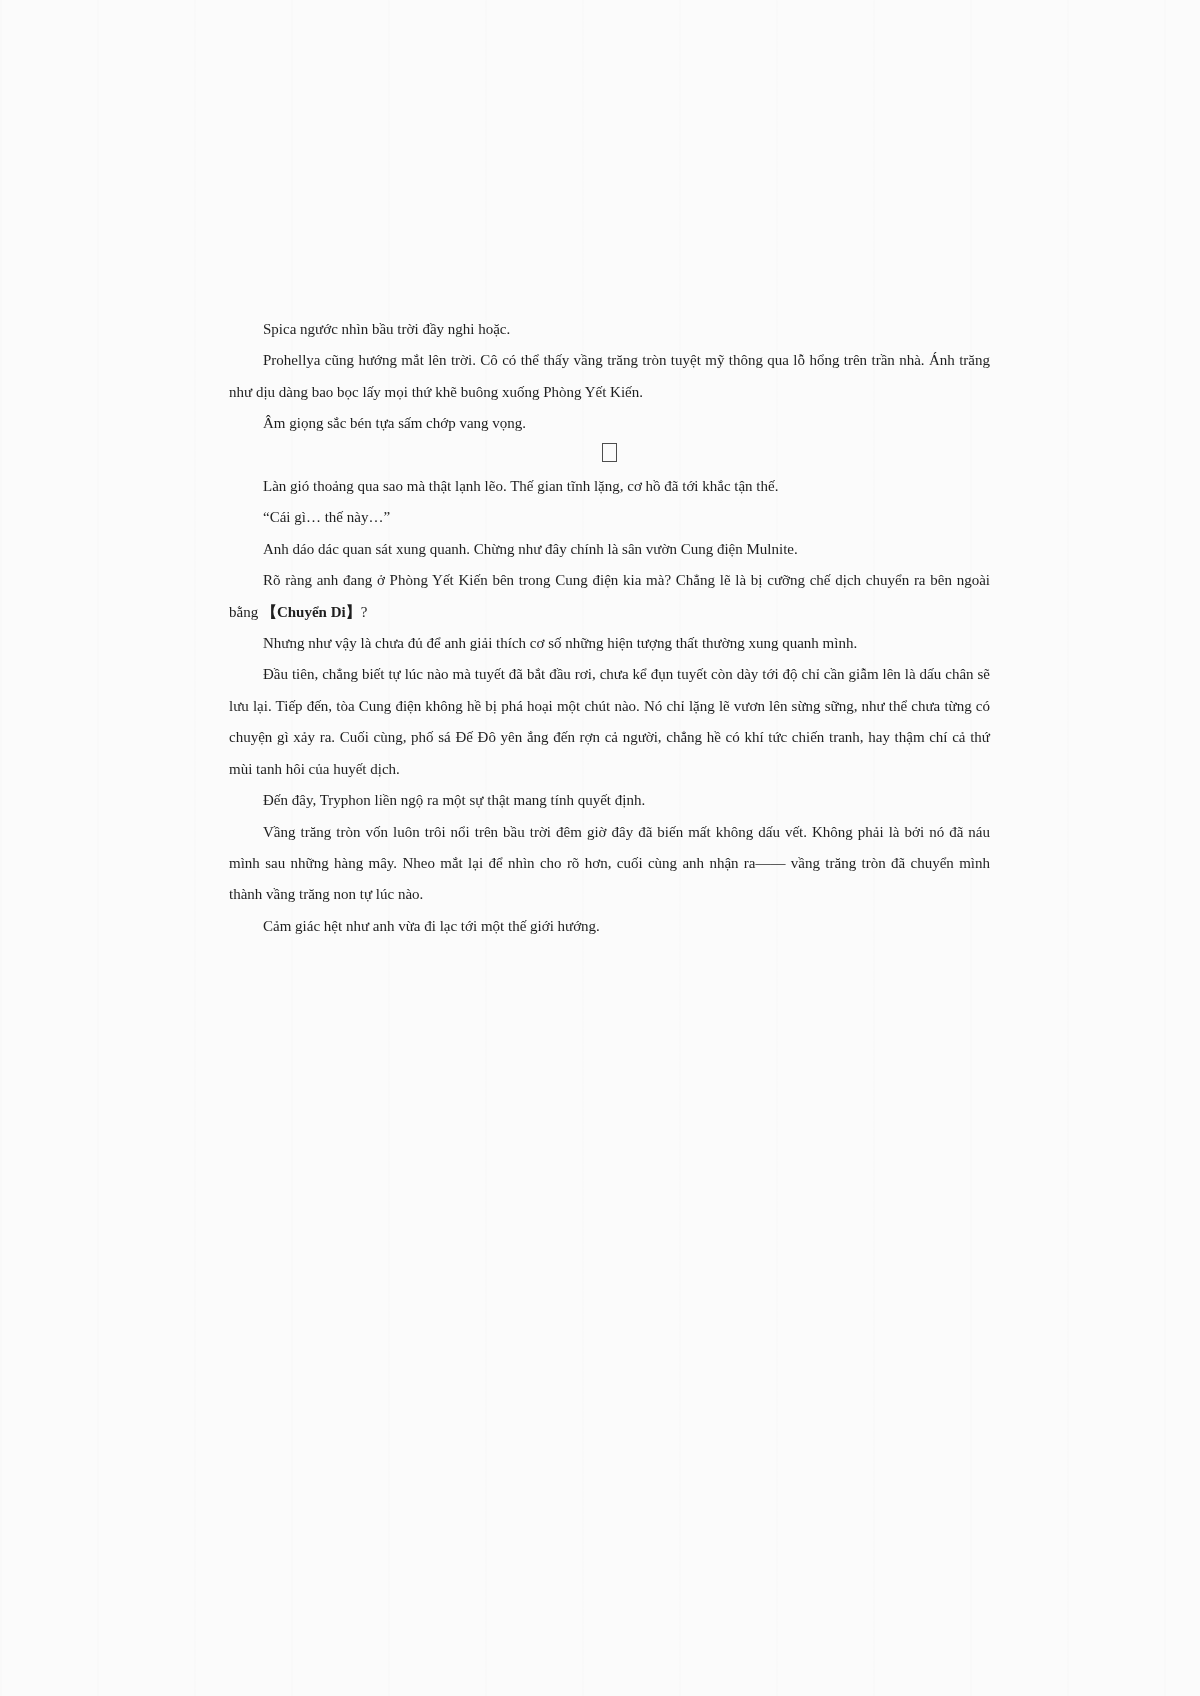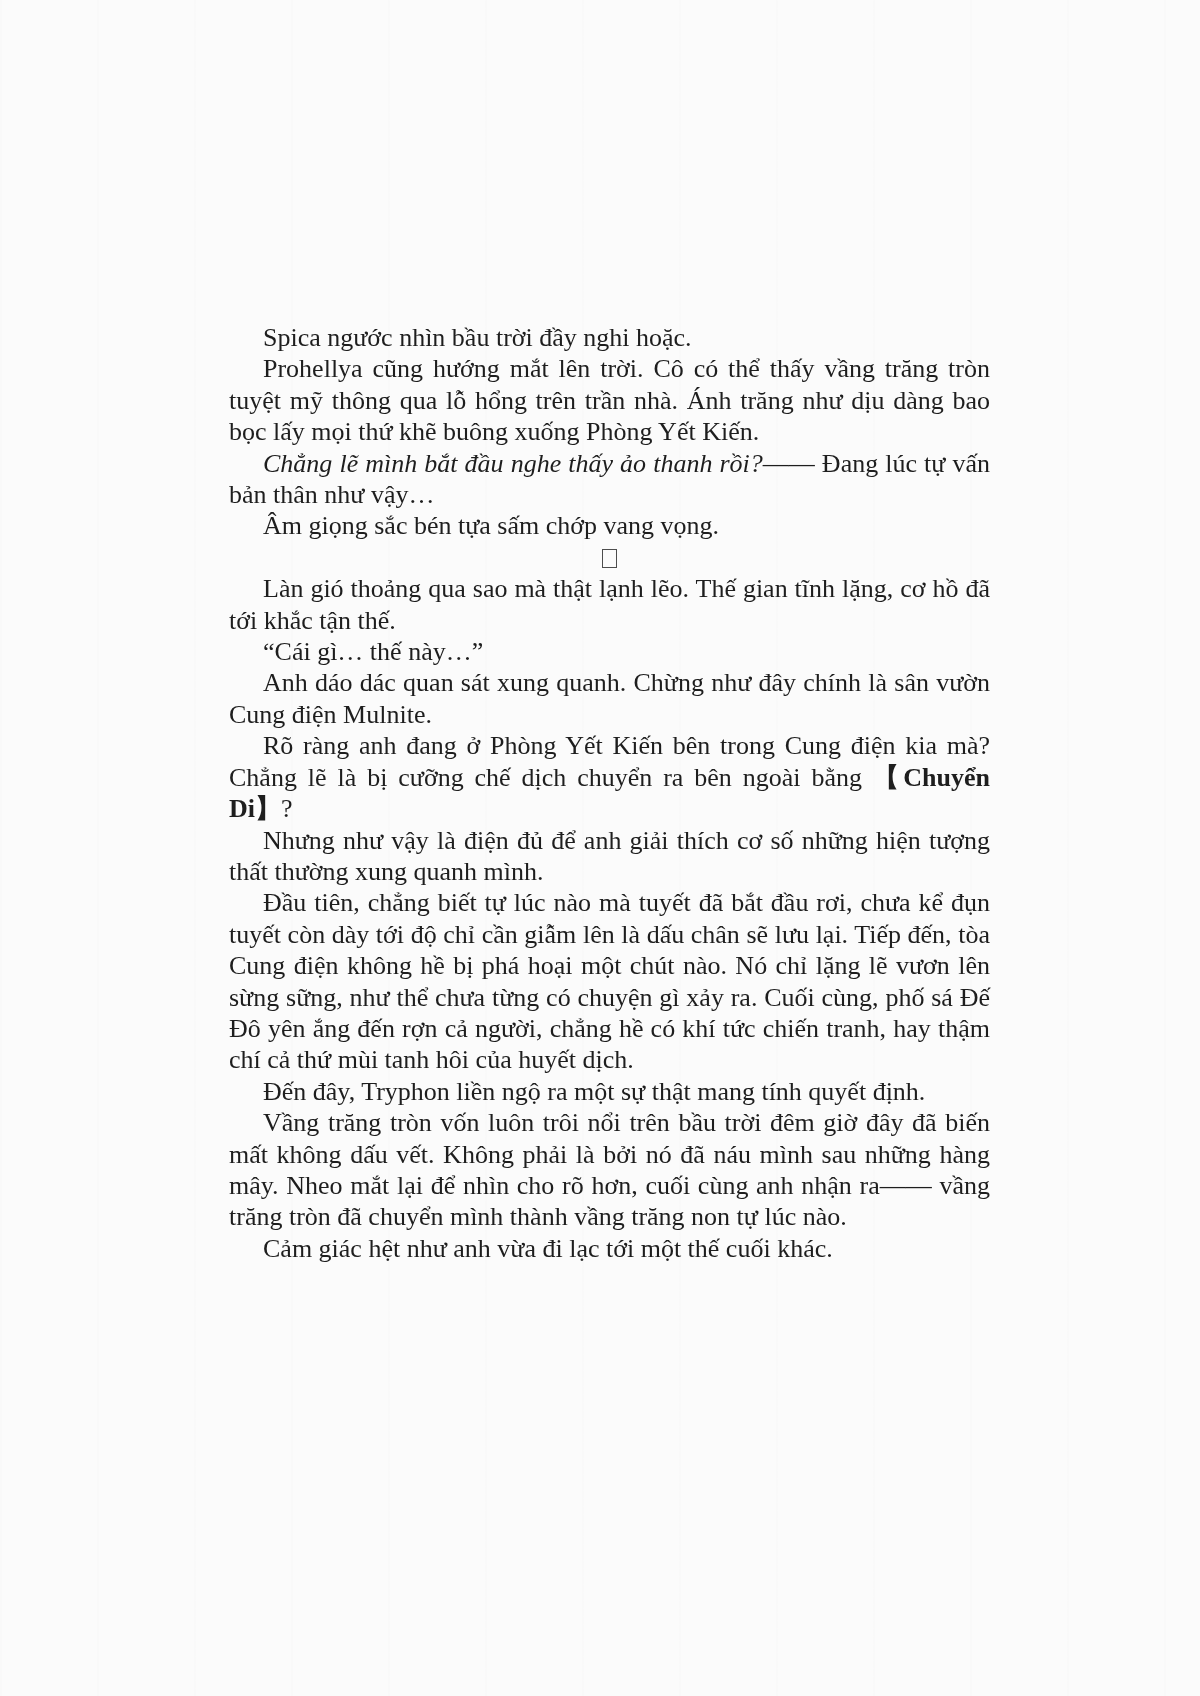--- a/index.html
+++ b/index.html
@@ -20,26 +20,25 @@
       rgba(0,0,0,0.006) 0px, rgba(0,0,0,0.006) 2px,
       rgba(255,255,255,0) 2px, rgba(255,255,255,0) 97px
     );
     pointer-events: none;
   }
   .text-block {
     position: absolute;
     left: 229px;
     top: 314px;
     width: 761px;
-    font-size: 26px;
+    font-size: 15px;
     line-height: 31.4px;
     color: #1e1e1e;
     text-align: justify;
     text-rendering: optimizeLegibility;
-    margin-top: 8px;
   }
   .text-block p {
     margin: 0;
     padding: 0;
     text-indent: 34px;
   }
   .text-block p.divider {
     text-indent: 0;
     text-align: center;
   }
@@ -54,25 +53,24 @@
   .b  { font-weight: bold; }
 </style>
 </head>
 <body style="background: rgb(251, 251, 251);">
 
 <div class="scan-artifacts"></div>
 
 <div class="text-block" style="color: rgb(30, 30, 30);">
     <p><span class="">Spica ngước nhìn bầu trời đầy nghi hoặc.</span></p>
     <p><span class="">Prohellya cũng hướng mắt lên trời. Cô có thể thấy vầng trăng tròn tuyệt mỹ thông qua lỗ hổng trên trần nhà. Ánh trăng như dịu dàng bao bọc lấy mọi thứ khẽ buông xuống Phòng Yết Kiến.</span></p>
-    <p><span class="it">Chẳng lẽ mình bắt đầu nghe thấy ảo thanh rồi?</span><span class="">—— Đang lúc tự vấn bản thân như vậy…</span></p>
     <p><span class="">Âm giọng sắc bén tựa sấm chớp vang vọng.</span></p>
     <p class="divider"><span class="tofu"></span></p>
     <p><span class="">Làn gió thoảng qua sao mà thật lạnh lẽo. Thế gian tĩnh lặng, cơ hồ đã tới khắc tận thế.</span></p>
     <p><span class="">“Cái gì… thế này…”</span></p>
     <p><span class="">Anh dáo dác quan sát xung quanh. Chừng như đây chính là sân vườn Cung điện Mulnite.</span></p>
     <p><span class="">Rõ ràng anh đang ở Phòng Yết Kiến bên trong Cung điện kia mà? Chẳng lẽ là bị cưỡng chế dịch chuyển ra bên ngoài bằng </span><span class="b">【Chuyển Di】</span><span class="">?</span></p>
-    <p><span class="">Nhưng như vậy là điện đủ để anh giải thích cơ số những hiện tượng thất thường xung quanh mình.</span></p>
+    <p><span class="">Nhưng như vậy là chưa đủ để anh giải thích cơ số những hiện tượng thất thường xung quanh mình.</span></p>
     <p><span class="">Đầu tiên, chẳng biết tự lúc nào mà tuyết đã bắt đầu rơi, chưa kể đụn tuyết còn dày tới độ chỉ cần giẫm lên là dấu chân sẽ lưu lại. Tiếp đến, tòa Cung điện không hề bị phá hoại một chút nào. Nó chỉ lặng lẽ vươn lên sừng sững, như thể chưa từng có chuyện gì xảy ra. Cuối cùng, phố sá Đế Đô yên ắng đến rợn cả người, chẳng hề có khí tức chiến tranh, hay thậm chí cả thứ mùi tanh hôi của huyết dịch.</span></p>
     <p><span class="">Đến đây, Tryphon liền ngộ ra một sự thật mang tính quyết định.</span></p>
     <p><span class="">Vầng trăng tròn vốn luôn trôi nổi trên bầu trời đêm giờ đây đã biến mất không dấu vết. Không phải là bởi nó đã náu mình sau những hàng mây. Nheo mắt lại để nhìn cho rõ hơn, cuối cùng anh nhận ra—— vầng trăng tròn đã chuyển mình thành vầng trăng non tự lúc nào.</span></p>
-    <p><span class="">Cảm giác hệt như anh vừa đi lạc tới một thế cuối khác.</span></p>
+    <p><span class="">Cảm giác hệt như anh vừa đi lạc tới một thế giới hướng.</span></p>
   </div>
 
 </body></html>

